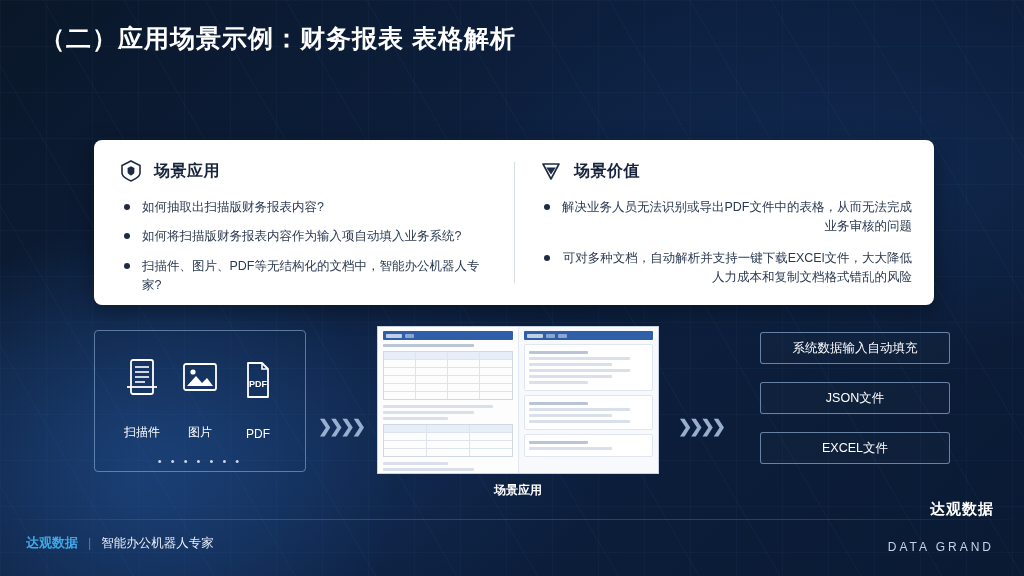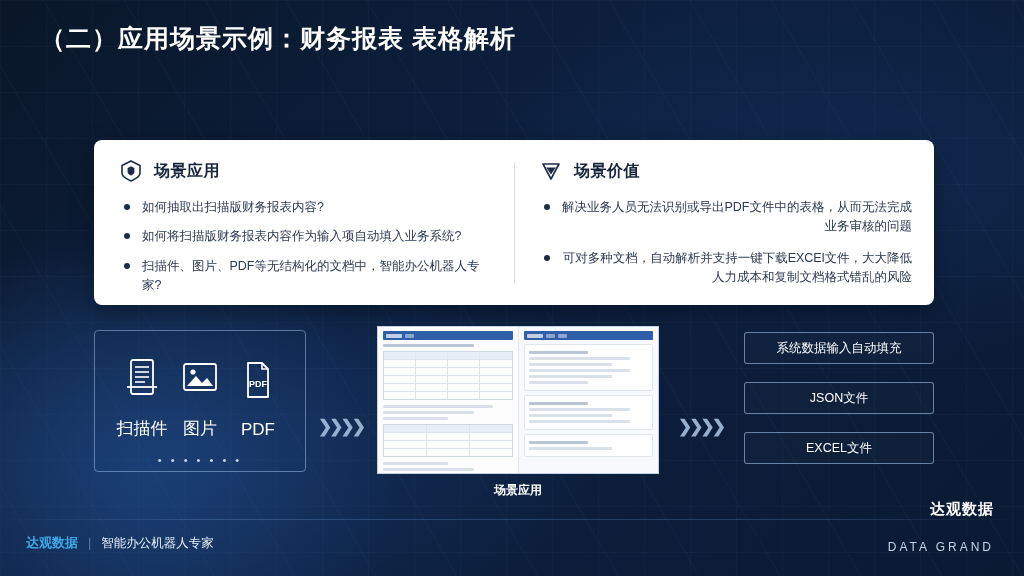--- a/index.html
+++ b/index.html
@@ -156,22 +156,22 @@
     padding: 24px 18px 0 18px;
   }
   .src-item { text-align: center; width: 56px; }
   .src-item .glyph {
     height: 44px;
     display: flex;
     align-items: center;
     justify-content: center;
   }
   .src-item .lbl {
-    margin-top: 18px;
-    font-size: 17px;
+    margin-top: 25px;
+    font-size: 12px;
     color: #ffffff;
   }
   .dots {
     margin-top: 14px;
     text-align: center;
     color: #cdd9ea;
     font-size: 11px;
     letter-spacing: 3px;
   }
 
@@ -252,21 +252,21 @@
     margin-top: 8px;
     text-align: center;
     color: #ffffff;
     font-size: 12px;
     font-weight: bold;
   }
 
   
   .outputs {
     position: absolute;
-    left: 650px;
+    left: 666px;
     top: 2px;
     width: 190px;
   }
   .out-btn {
     width: 190px;
     height: 32px;
     border: 1px solid rgba(160,195,235,0.6);
     border-radius: 3px;
     color: #ffffff;
     font-size: 12.5px;

